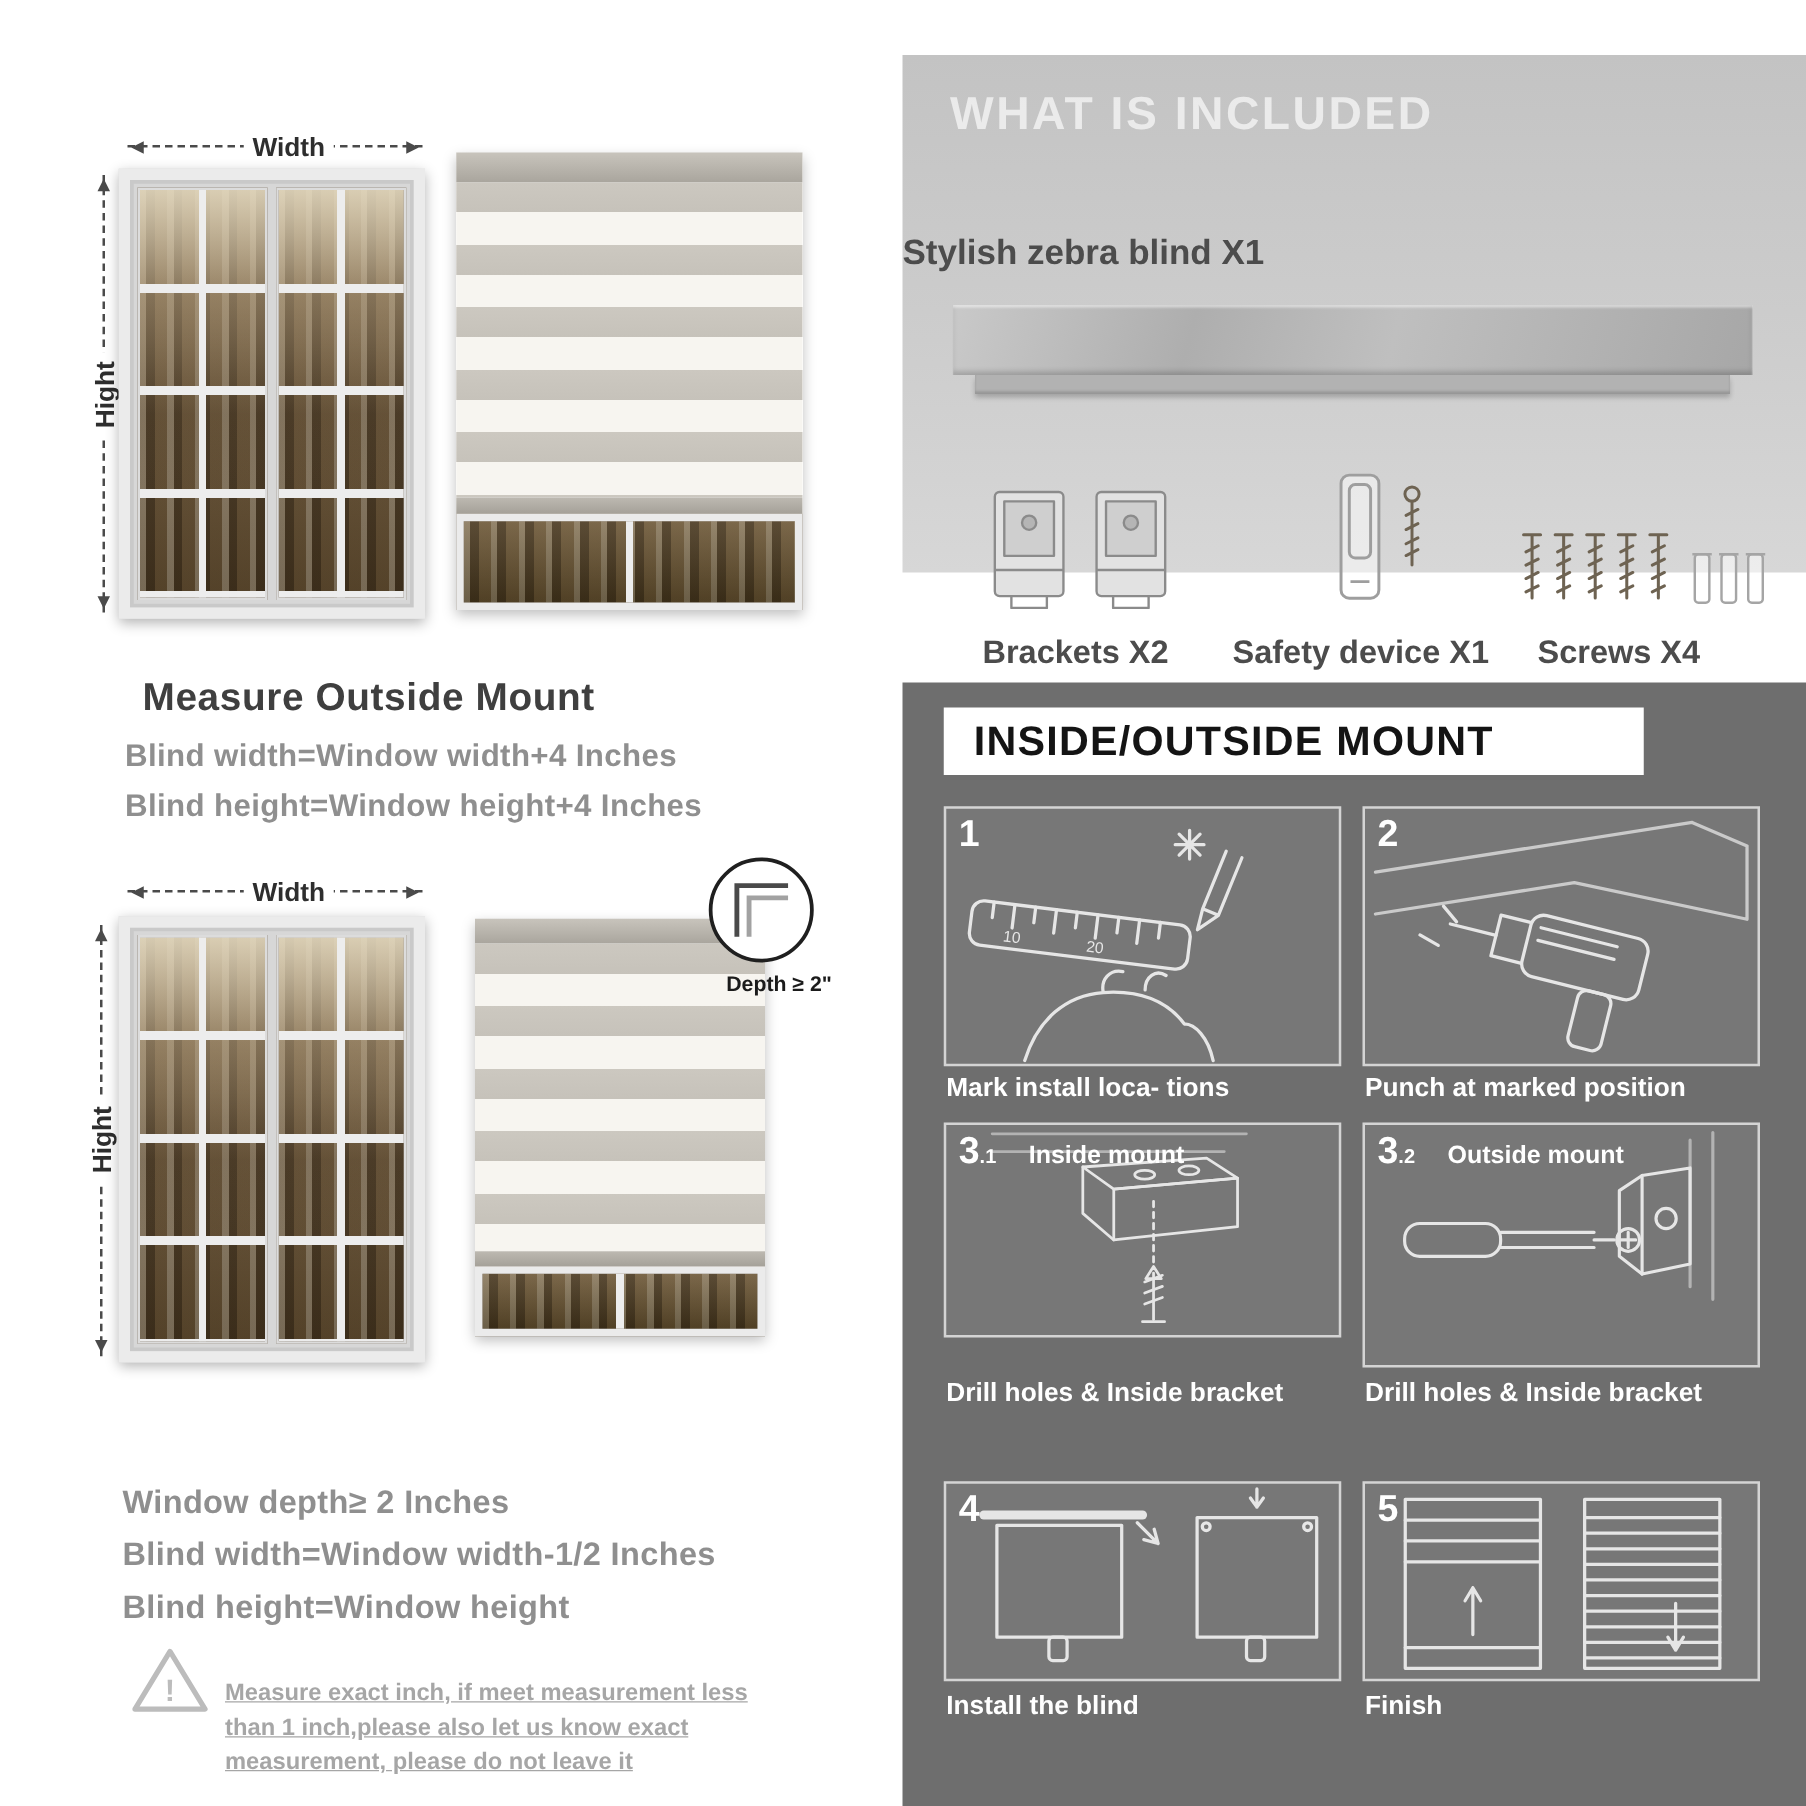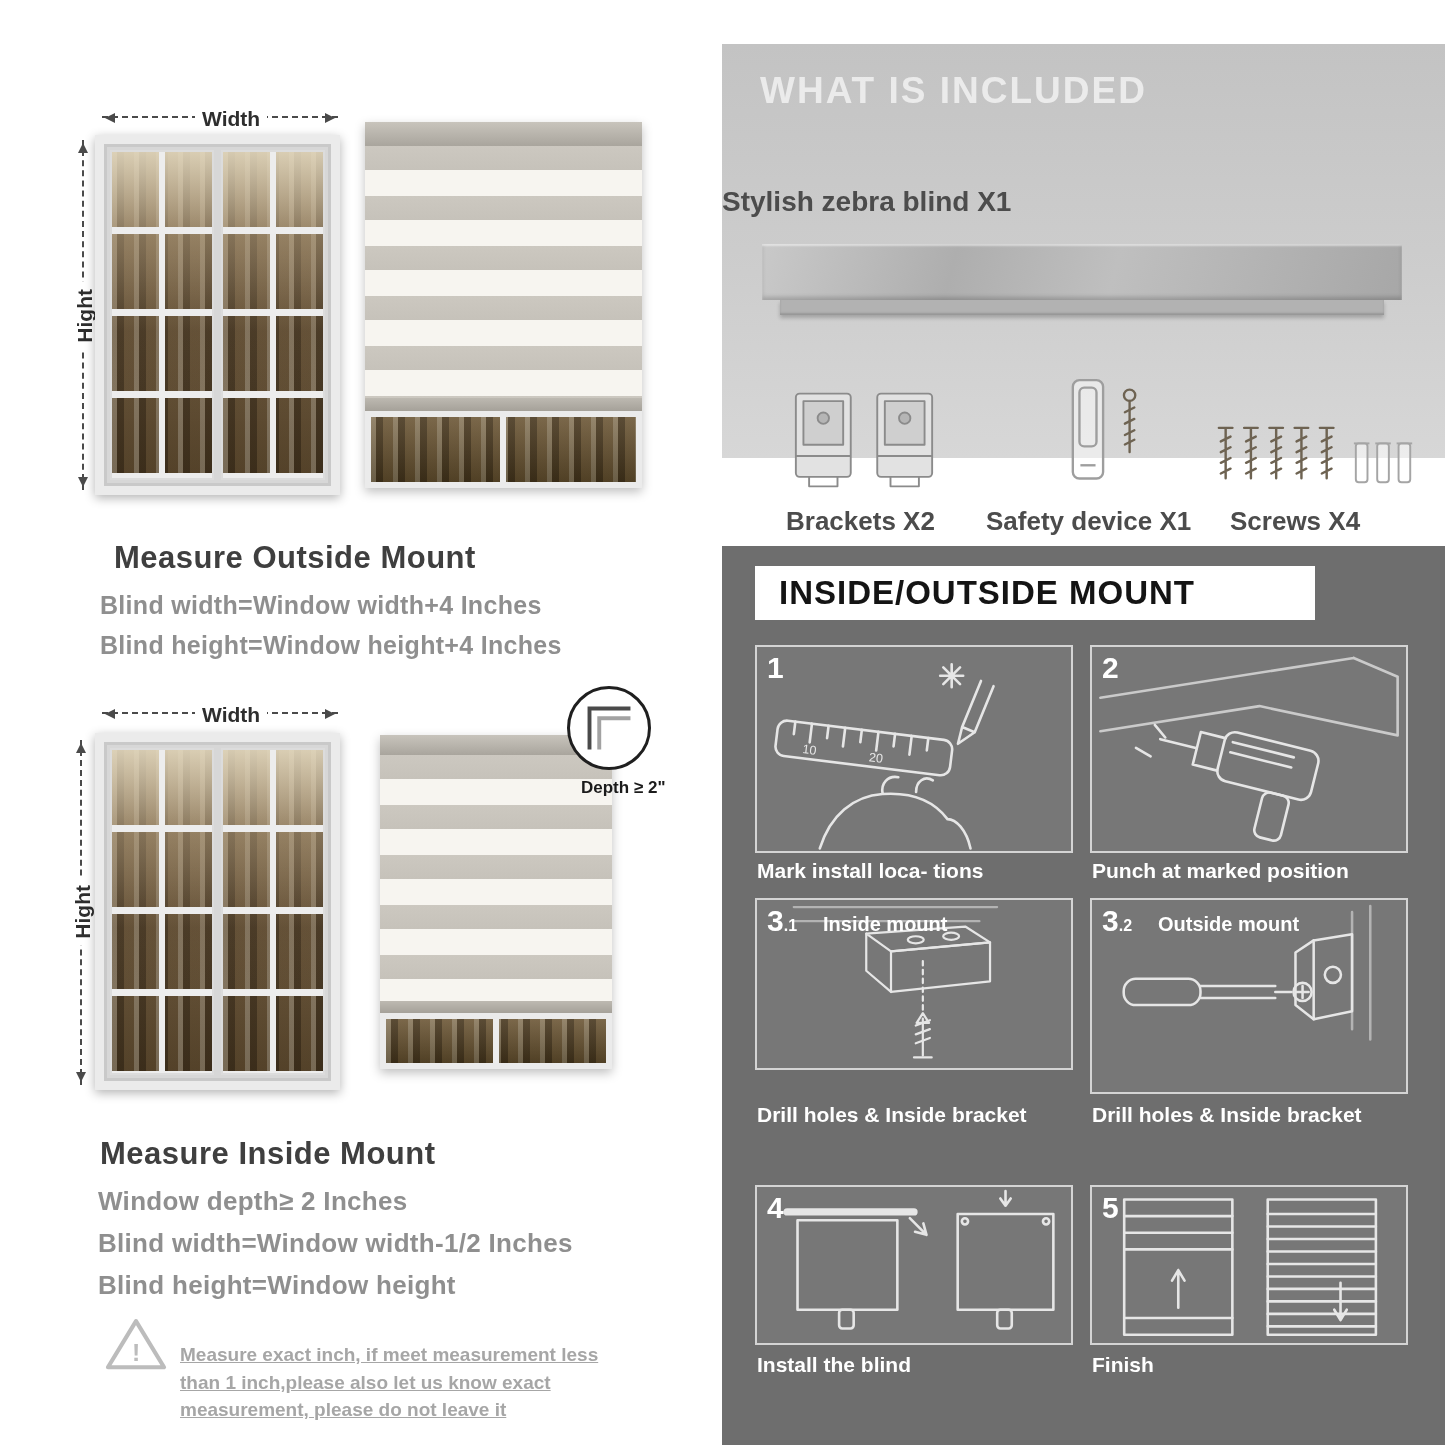--- a/index.html
+++ b/index.html
@@ -149,21 +149,20 @@
   </div>
 
   <div class="depth-circle">
     <svg viewBox="0 0 80 80" width="78" height="78">
       <path d="M20,62 V20 H62" fill="none" stroke="#4a4a4a" stroke-width="4"></path>
       <path d="M30,62 V30 H62" fill="none" stroke="#a2a2a2" stroke-width="4"></path>
     </svg>
   </div>
   <span class="depth-label">Depth ≥ 2"</span>
 
-  <h2 class="title t2">Measure Inside Mount</h2>
   <p class="formula f3">Window depth≥ 2 Inches</p>
   <p class="formula f4">Blind width=Window width-1/2 Inches</p>
   <p class="formula f5">Blind height=Window height</p>
 
   <div class="warn-icon">
     <svg viewBox="0 0 80 70" width="66" height="58">
       <path d="M40,6 L74,62 L6,62 Z" fill="none" stroke="#bcbcbc" stroke-width="5" stroke-linejoin="round"></path>
       <text x="40" y="54" font-size="30" fill="#bcbcbc" text-anchor="middle" font-weight="bold">!</text>
     </svg>
   </div>

